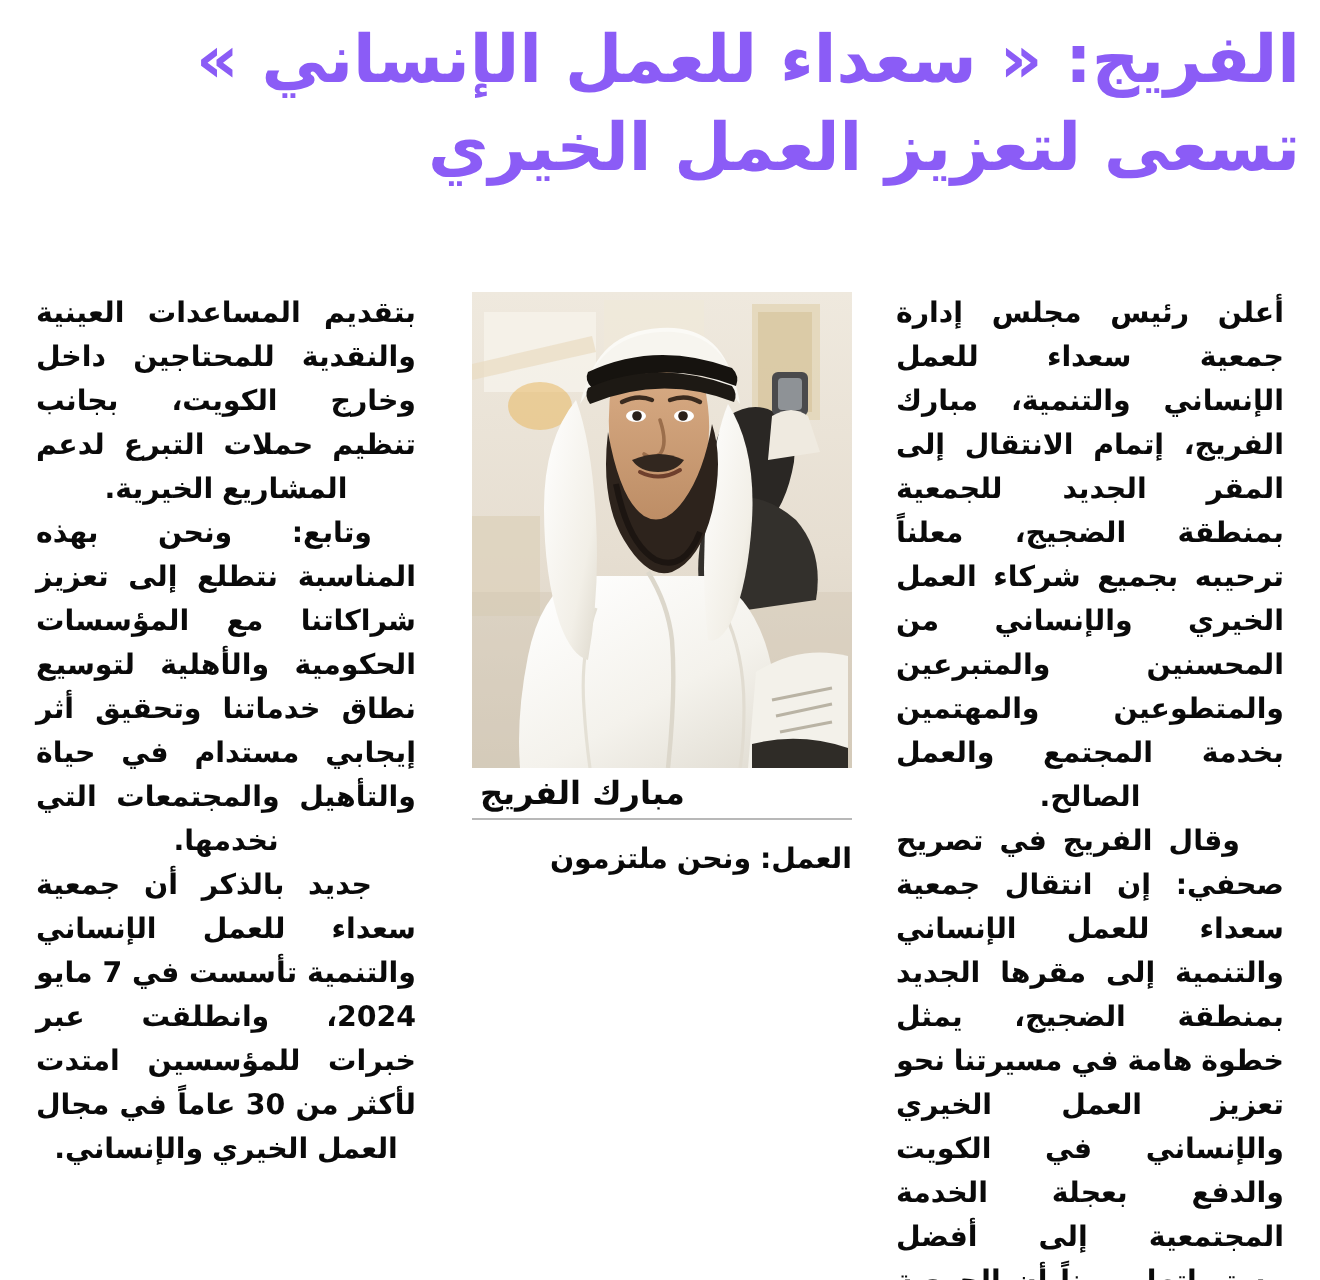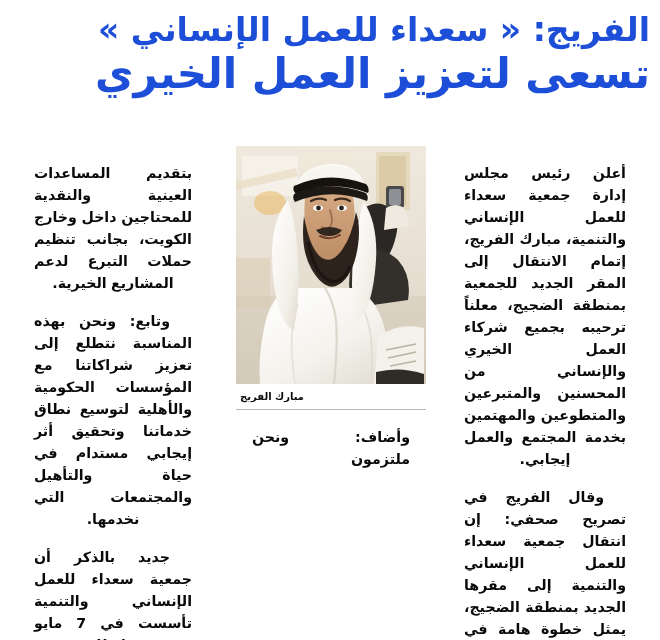--- a/index.html
+++ b/index.html
@@ -29,32 +29,32 @@
     top: 8px;
     right: 10px;
     left: 10px;
     text-align: right;
     direction: rtl;
   }
   .headline-line {
     display: block;
     font-family: "DejaVu Sans", "Liberation Sans", sans-serif;
     font-weight: 700;
-    color: #1d4ed8;
+    color: #8b5cf6;
     letter-spacing: -0.5px;
     white-space: nowrap;
   }
   .headline-line-1 {
     font-size: 33px;
     line-height: 44px;
     padding-left: 8px;
     transform: scaleX(1.0);
   }
   .headline-line-2 {
-    font-size: 42px;
+    font-size: 33px;
     line-height: 44px;
     padding-left: 122px;
   }
 
   
   .columns {
     position: absolute;
     top: 146px;
     right: 0;
     left: 0;
@@ -77,21 +77,21 @@
     padding-right: 10px;
     padding-left: 12px;
   }
   .col-left {
     width: 224px;
     padding-right: 16px;
     padding-left: 18px;
   }
 
   p.body-par {
-    margin: 16px;
+    margin: 0;
     direction: rtl;
     text-align: justify;
     text-align-last: center;
     font-family: "DejaVu Sans", "Liberation Sans", sans-serif;
     font-size: 14.2px;
     line-height: 22px;
     font-weight: 700;
     color: #0a0a0a;
     word-spacing: -0.5px;
     letter-spacing: -0.2px;
@@ -118,21 +118,21 @@
     background: #e8e2d8;
   }
   .photo svg {
     display: block;
     width: 100%;
     height: 100%;
   }
   .photo-caption {
     direction: rtl;
     text-align: left;
-    font-size: 10px;
+    font-size: 16px;
     font-weight: 700;
     line-height: 18px;
     padding: 4px 2px 3px 4px;
     color: #0a0a0a;
   }
   .caption-rule {
     height: 1px;
     background: #b8b8b8;
     width: 100%;
     margin: 0 0 9px 0;
@@ -144,21 +144,21 @@
 <div class="page">
 
   <div class="headline">
     <span class="headline-line headline-line-1">الفريج: « سعداء للعمل الإنساني »</span>
     <span class="headline-line headline-line-2">تسعى لتعزيز العمل الخيري</span>
   </div>
 
   <div class="columns">
 
     <div class="col col-right">
-      <p class="body-par">أعلن رئيس مجلس إدارة جمعية سعداء للعمل الإنساني والتنمية، مبارك الفريج، إتمام الانتقال إلى المقر الجديد للجمعية بمنطقة الضجيج، معلناً ترحيبه بجميع شركاء العمل الخيري والإنساني من المحسنين والمتبرعين والمتطوعين والمهتمين بخدمة المجتمع والعمل إيجابي.</p>
+      <p class="body-par">أعلن رئيس مجلس إدارة جمعية سعداء للعمل الإنساني والتنمية، مبارك الفريج، إتمام الانتقال إلى المقر الجديد للجمعية بمنطقة الضجيج، معلناً ترحيبه بجميع شركاء العمل الخيري والإنساني من المحسنين والمتبرعين والمتطوعين والمهتمين بخدمة المجتمع والعمل الصالح.</p>
       <p class="body-par">وقال الفريج في تصريح صحفي: إن انتقال جمعية سعداء للعمل الإنساني والتنمية إلى مقرها الجديد بمنطقة الضجيج، يمثل خطوة هامة في مسيرتنا نحو تعزيز العمل الخيري والإنساني في الكويت والدفع بعجلة الخدمة المجتمعية إلى أفضل مستوياتها. مبيناً أن الجمعية تسعى لتحقيق السعادة المجتمعية لدى كافة الشرائح من خلال تقديم الدعم المعنوي والمادي لجميع أفراد</p>
     </div>
 
     <div class="col col-mid">
 
       <div class="photo-block">
         <div class="photo">
           <svg viewBox="0 0 190 238" preserveAspectRatio="xMidYMid slice" role="img">
             <defs>
               <linearGradient id="bgWall" x1="0" y1="0" x2="0" y2="1">
@@ -234,21 +234,21 @@
 
             <path d="M142 190 q22 -14 46 -8 l0 56 l-50 0 Z" fill="#f3f1ea"></path>
             <path d="M150 204 l30 -6 M152 212 l28 -6 M154 220 l26 -5" stroke="#b9b3a4" stroke-width="1.6"></path>
             <path d="M140 226 q24 -6 48 2 l0 10 l-48 0 Z" fill="#2f2c27"></path>
           </svg>
         </div>
         <div class="photo-caption">مبارك الفريج</div>
         <div class="caption-rule"></div>
       </div>
 
-      <p class="body-par tight">وأضاف: ونحن ملتزمون</p>
+      <p class="body-par tight">العمل: ونحن ملتزمون</p>
     </div>
 
     <div class="col col-left">
       <p class="body-par">بتقديم المساعدات العينية والنقدية للمحتاجين داخل وخارج الكويت، بجانب تنظيم حملات التبرع لدعم المشاريع الخيرية.</p>
       <p class="body-par">وتابع: ونحن بهذه المناسبة نتطلع إلى تعزيز شراكاتنا مع المؤسسات الحكومية والأهلية لتوسيع نطاق خدماتنا وتحقيق أثر إيجابي مستدام في حياة والتأهيل والمجتمعات التي نخدمها.</p>
       <p class="body-par">جديد بالذكر أن جمعية سعداء للعمل الإنساني والتنمية تأسست في 7 مايو 2024، وانطلقت عبر خبرات للمؤسسين امتدت لأكثر من 30 عاماً في مجال العمل الخيري والإنساني.</p>
     </div>
 
   </div>
 </div>

